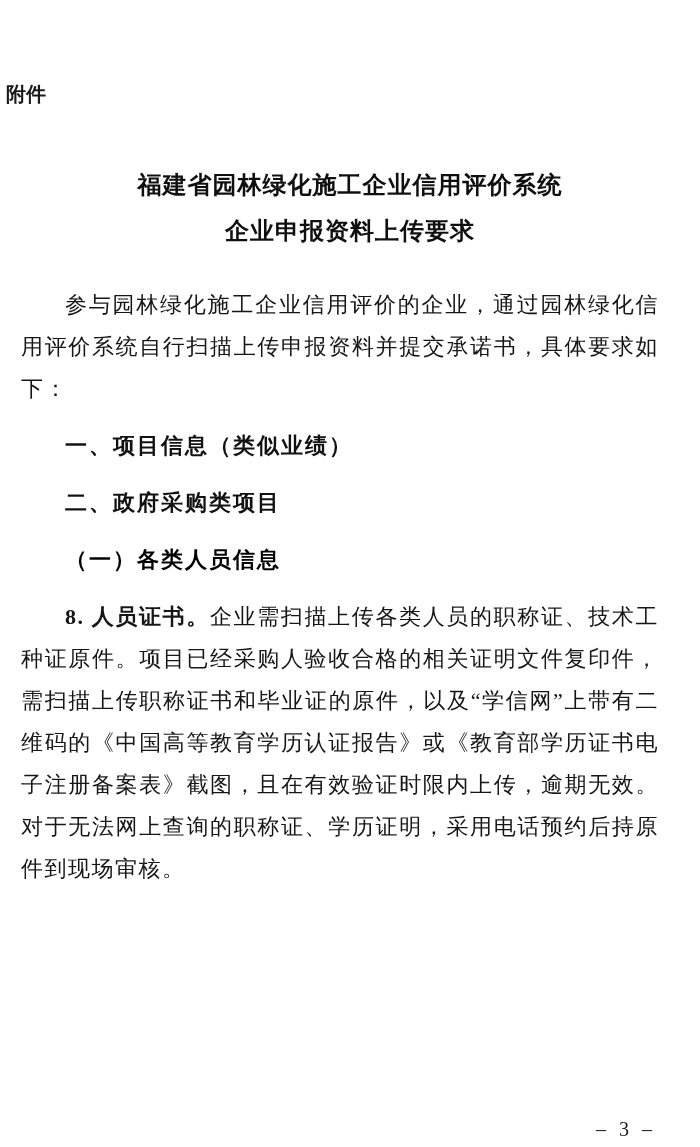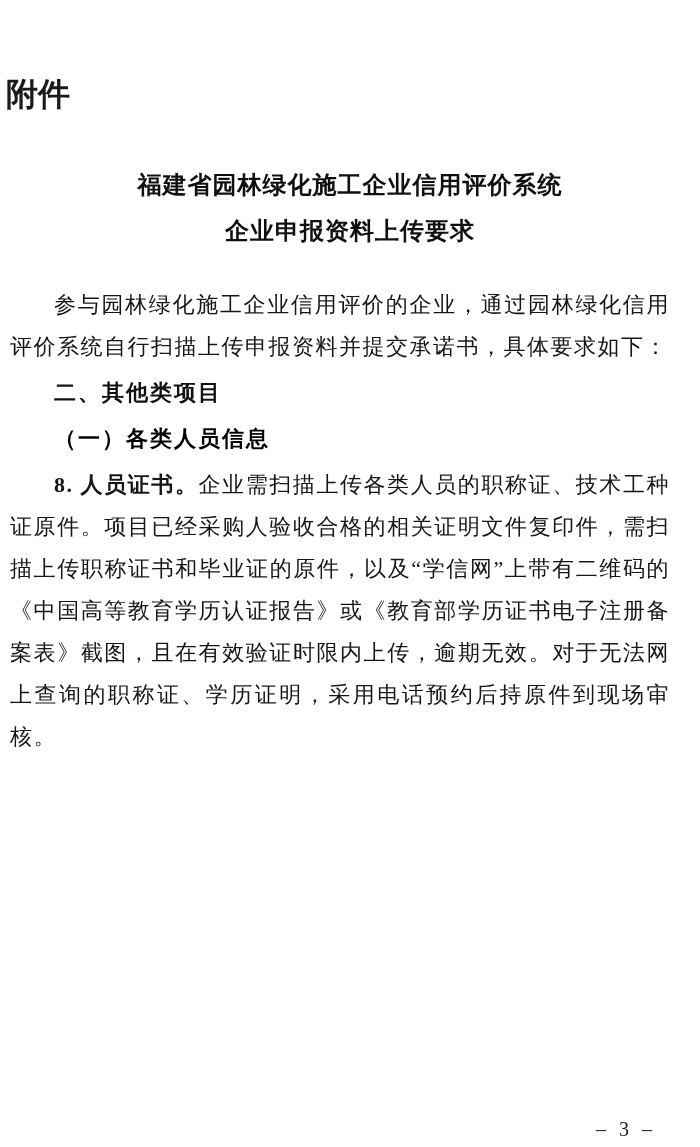--- a/index.html
+++ b/index.html
@@ -11,21 +11,21 @@
     position: relative;
     width: 700px;
     height: 1147px;
     background: #ffffff;
     overflow: hidden;
     color: #161616;
   }
   .attachment-label {
     margin: 80px 0 0 6px;
     font-family: "Liberation Sans", sans-serif;
-    font-size: 32px;
+    font-size: 20px;
     font-weight: 600;
     line-height: 28px;
     color: #1a1a1a;
   }
   .doc-title {
     margin-top: 54px;
     text-align: center;
     font-family: "Liberation Serif", serif;
     font-weight: bold;
     font-size: 24px;
@@ -37,21 +37,21 @@
     margin: 30px 26px 0 6px;
     font-family: "Liberation Serif", serif;
     font-size: 22px;
     line-height: 42px;
     letter-spacing: 1.5px;
     text-align: justify;
     text-justify: inter-ideograph;
     color: #161616;
   }
   .doc-body p {
-    margin: 4px;
+    margin: 15px;
     text-indent: 2em;
   }
   .heading-sans {
     font-family: "Liberation Sans", sans-serif;
     font-weight: bold;
     letter-spacing: 2px;
     color: #111111;
   }
   .heading-kai {
     font-weight: bold;
@@ -80,24 +80,25 @@
 
   <div class="doc-title">
     <div>福建省园林绿化施工企业信用评价系统</div>
     <div>企业申报资料上传要求</div>
   </div>
 
   <div class="doc-body">
 
     <p>参与园林绿化施工企业信用评价的企业，通过园林绿化信用评价系统自行扫描上传申报资料并提交承诺书，具体要求如下：</p>
 
+    <p class="heading-sans">一、项目信息（类似业绩）</p>
 
 
 
-    <p class="heading-sans">二、其他类项目</p>
+    <p class="heading-sans">二、政府采购类项目</p>
 
     <p class="heading-kai">（一）各类人员信息</p>
 
     <p><span class="lead-bold">8. 人员证书。</span><span>企业需扫描上传各类人员的职称证、技术工种证原件。项目已经采购人验收合格的相关证明文件复印件，需扫描上传职称证书和毕业证的原件，以及“学信网”上带有二维码的《中国高等教育学历认证报告》或《教育部学历证书电子注册备案表》截图，且在有效验证时限内上传，逾期无效。对于无法网上查询的职称证、学历证明，采用电话预约后持原件到现场审核。</span></p>
 
   </div>
 
   <div class="page-number">– 3 –</div>
 
 </div>

